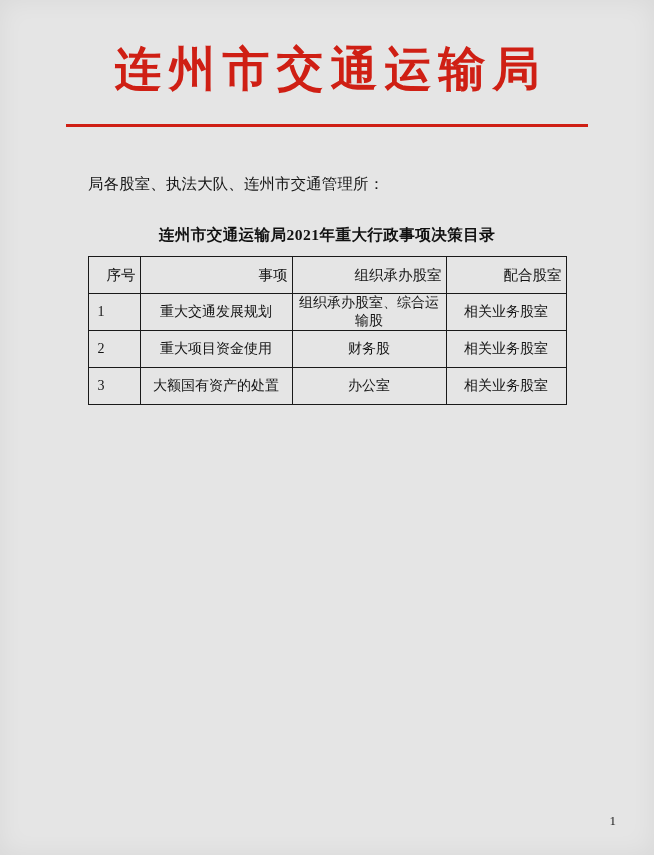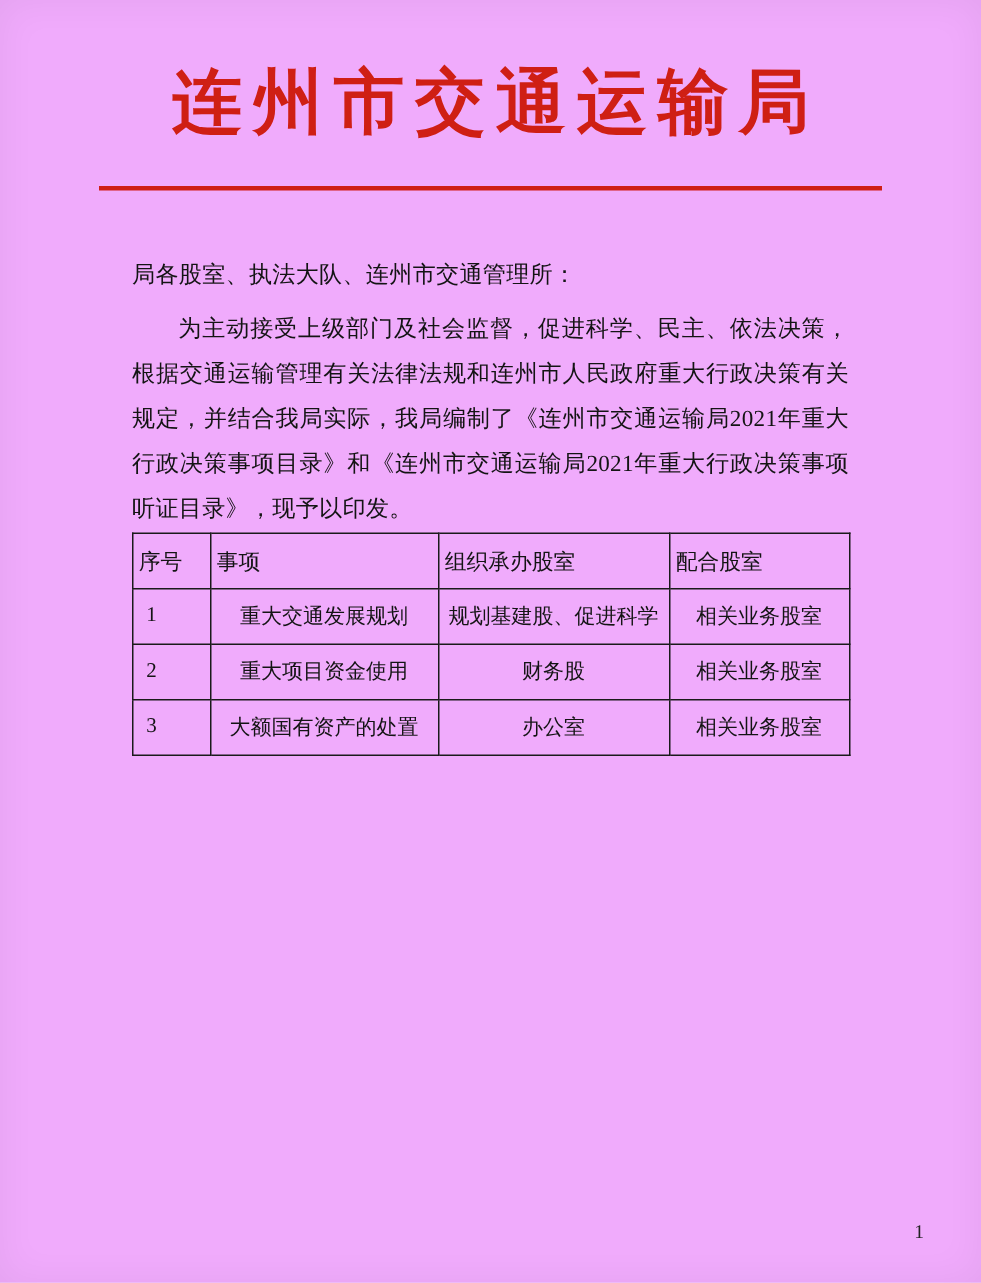--- a/index.html
+++ b/index.html
@@ -11,21 +11,21 @@
     height: 855px;
     background: #ffffff;
     font-family: "Liberation Serif", "DejaVu Serif", serif;
     overflow: hidden;
   }
   .page {
     position: relative;
     width: 654px;
     height: 855px;
     box-sizing: border-box;
-    background: #f0abfc;
+    background: #e5e5e5;
   }
   
   .page::before {
     content: "";
     position: absolute;
     left: 0; top: 0; right: 0; bottom: 0;
     box-shadow: inset 0 0 26px rgba(0,0,0,0.055);
     pointer-events: none;
   }
   .doc-header {
@@ -95,21 +95,21 @@
   table.matters th,
   table.matters td {
     border: 1px solid #1a1a1a;
     height: 36px;
     font-size: 14px;
     color: #141414;
     padding: 0 4px;
     font-weight: normal;
   }
   table.matters th {
-    text-align: left;
+    text-align: right;
     font-size: 14.5px;
   }
   table.matters td.idx {
     text-align: left;
     padding-left: 9px;
   }
   table.matters td.ctr {
     text-align: center;
   }
   col.c0 { width: 52px; }
@@ -132,44 +132,44 @@
   <div class="doc-header">
     <div class="org-title">连州市交通运输局</div>
     <div class="red-rule"></div>
   </div>
 
   <div class="doc-title">
   </div>
 
   <div class="body-block">
     <p class="salutation">局各股室、执法大队、连州市交通管理所：</p>
-    <p class="para">为主动接受上级部门及社会监督，促进科学、民主、依法决策，根据交通运输管理有关法律法规和连州市人民政府重大行政决策有关规定，并结合我局实际，我局编制了《连州市交通运输局2021年重大行政决策事项目录》和《连州市交通运输局2021年重大行政决策事项听证目录》，现予以印发。</p>
   </div>
 
+  <div class="table-caption">连州市交通运输局2021年重大行政事项决策目录</div>
 
   <table class="matters">
     <colgroup>
       <col class="c0">
         <col class="c1">
         <col class="c2">
         <col class="c3">
     </colgroup>
     <thead>
       <tr>
         <th>序号</th>
         <th>事项</th>
         <th>组织承办股室</th>
         <th>配合股室</th>
       </tr>
     </thead>
     <tbody>
       <tr>
         <td class="idx">1</td>
         <td class="ctr">重大交通发展规划</td>
-        <td class="ctr">规划基建股、促进科学</td>
+        <td class="ctr">组织承办股室、综合运输股</td>
         <td class="ctr">相关业务股室</td>
       </tr>
       <tr>
         <td class="idx">2</td>
         <td class="ctr">重大项目资金使用</td>
         <td class="ctr">财务股</td>
         <td class="ctr">相关业务股室</td>
       </tr>
       <tr>
         <td class="idx">3</td>

